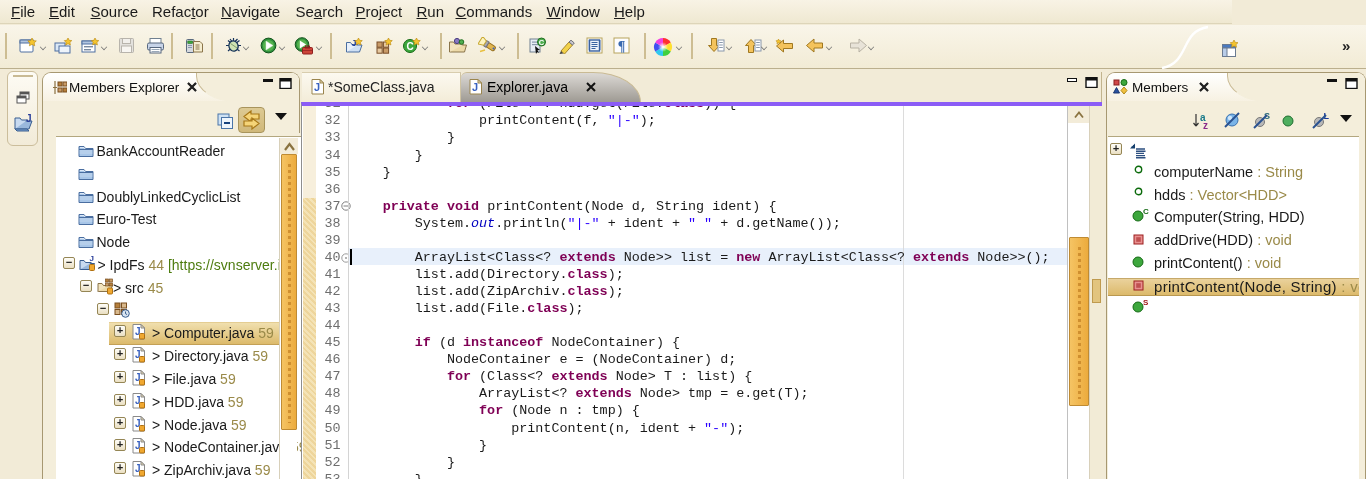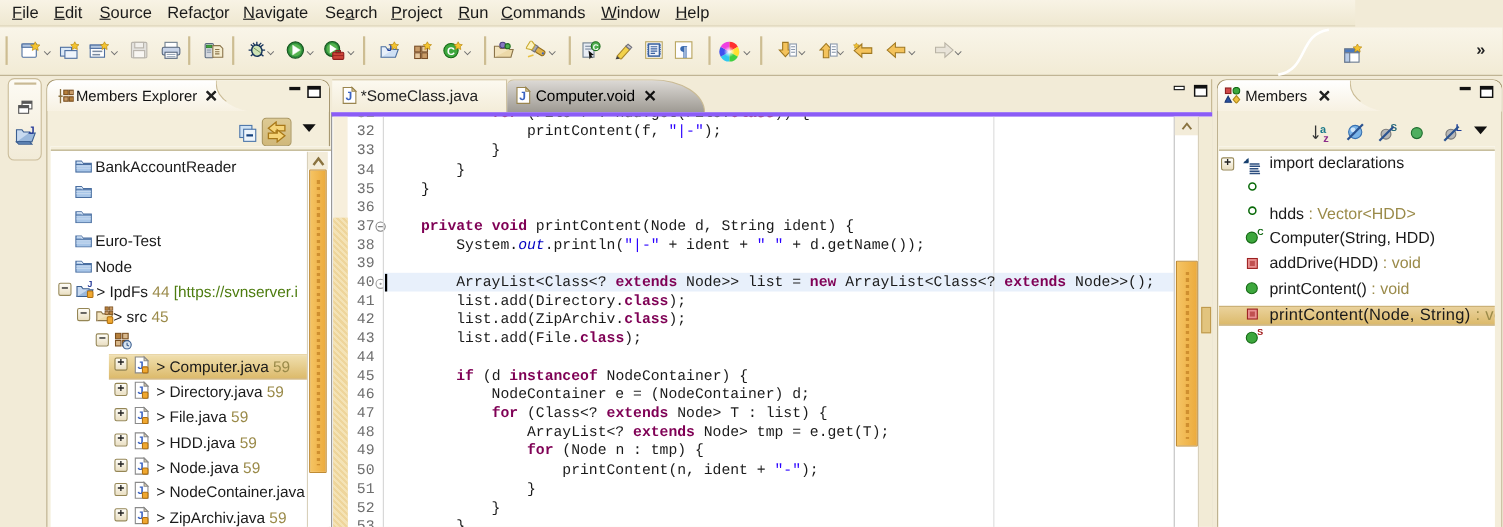--- a/index.html
+++ b/index.html
@@ -314,33 +314,34 @@
       <rect x="4.5" y="4.5" width="11" height="11" fill="#eef5fc" stroke="#4a74a8"></rect>
       <path d="M7 10h6" stroke="#16427e" stroke-width="2"></path>
     </svg>
   <div class="abs" style="left:195px;top:34px;width:27px;height:26px;background:linear-gradient(#ddca94,#d0b87a);border:1px solid #a8945c;border-radius:4px"></div>
   <svg class="abs" style="left:199px;top:37px" width="19" height="20" viewBox="0 0 19 20">
       <path d="M9 1 L2 6.5 9 12 V9 h8 V4 H9z" fill="#f5d478" stroke="#a87818" stroke-width="1.2"></path>
       <path d="M10 8 L17 13.5 10 19 V16 H2 V11 h8z" fill="#f5d478" stroke="#a87818" stroke-width="1.2"></path>
     </svg>
   <div class="abs" style="left:232px;top:40px;width:0;height:0;border-left:6px solid transparent;border-right:6px solid transparent;border-top:7px solid #111"></div>
 
-  <div class="abs" style="left:3px;top:60px;width:276px;height:346px;background:#fff;overflow:hidden;font-size:14px" id="pkgtree">
+  <div class="abs" style="left:13px;top:60px;width:276px;height:346px;background:#fff;overflow:hidden;font-size:14px" id="pkgtree">
     <div class="abs" style="left:0;top:0;width:256px;height:4px;background:#f4eedb;border-bottom:1px solid #b3a77f"></div>
     <div class="abs" style="left:53px;top:189.4px;width:182px;height:23px;background:linear-gradient(#f0dfae,#dcba6b);border-top:1px solid #e4cd92;border-bottom:1px solid #c3a056"></div>
     <svg class="abs cfolder" style="left:22px;top:10px">
         <use href="#folderblue"></use>
       </svg>
       <div class="trow" style="left:40.5px;top:7px">BankAccountReader</div>
     <svg class="abs cfolder" style="left:22px;top:32.8px">
         <use href="#folderblue"></use>
       </svg>
     <svg class="abs cfolder" style="left:22px;top:55.6px">
         <use href="#folderblue"></use>
       </svg>
+      <div class="trow" style="left:40.5px;top:52.6px">DoublyLinkedCyclicList</div>
     <svg class="abs cfolder" style="left:22px;top:78.4px">
         <use href="#folderblue"></use>
       </svg>
       <div class="trow" style="left:40.5px;top:75.4px">Euro-Test</div>
     <svg class="abs cfolder" style="left:22px;top:101.2px">
         <use href="#folderblue"></use>
       </svg>
       <div class="trow" style="left:40.5px;top:98.2px">Node</div>
     <div class="expander" style="left:7px;top:124px">−</div>
     <svg class="abs" style="left:23px;top:122px" width="17" height="17" viewBox="0 0 17 17">
@@ -423,21 +424,21 @@
   <div class="abs" style="left:1px;top:0;width:159px;height:30px;background:linear-gradient(#fcf9f0,#f3ecd8);border-right:1px solid #cfc3a3;border-top:1px solid #d8cdae"></div>
   <svg class="abs jfile" style="left:9px;top:6px">
       <use href="#javafileplain"></use>
     </svg>
   <div class="abs" style="left:27px;top:7px;color:#222;font-size:14px">*SomeClass.java</div>
   <div class="abs" style="left:160px;top:0;width:180px;height:30px;background:linear-gradient(#dcd9d5,#9e9a93);border-radius:6px 48px 0 0 / 6px 30px 0 0;border-top:1px solid #c9ba94;border-right:1px solid #c9ba94"></div>
 
   <svg class="abs jfile" style="left:167px;top:6px">
       <use href="#javafileplain"></use>
     </svg>
-  <div class="abs" style="left:186px;top:7px;color:#000;font-size:14px">Computer.void</div>
+  <div class="abs" style="left:186px;top:7px;color:#000;font-size:14px">Explorer.java</div>
   <svg class="abs" style="left:284px;top:9px" width="12" height="12" viewBox="0 0 12 12">
       <path d="M2 2 L10 10 M10 2 L2 10" stroke="#111" stroke-width="2"></path>
     </svg>
 
   <svg class="minmax" style="left:765px;top:5px" width="13" height="11" viewBox="0 0 13 11">
       <rect x="1.5" y="1.5" width="9" height="3" fill="#fff" stroke="#111"></rect>
     </svg>
   <svg class="minmax" style="left:784px;top:5px" width="13" height="11" viewBox="0 0 13 11">
       <rect x="1" y="0.5" width="11" height="10" fill="#fff" stroke="#111" stroke-width="1.4"></rect>
       <rect x="1" y="0.5" width="11" height="3" fill="#111"></rect>
@@ -576,24 +577,24 @@
 
   <div class="abs" style="left:1px;top:60px;width:251px;height:347px;background:#fff;overflow:hidden;font-size:14.5px">
     <div class="abs" style="left:0;top:0;width:251px;height:4px;background:#f4eedb;border-bottom:1px solid #b3a77f"></div>
     <div class="abs" style="left:0;top:145px;width:251px;height:18px;background:linear-gradient(#ead29c,#dcba6b);border-top:1px solid #c6a96a;border-bottom:1px solid #b99850"></div>
     <div class="expander" style="left:2px;top:10px">+</div>
     <svg class="abs" style="left:21px;top:10px" width="18" height="16" viewBox="0 0 18 16">
         <path d="M1 5.5 L6 0.5 V5.5 z" fill="#17406f"></path>
         <path d="M2.5 4 L6 4 M4 2.5 L6 2.5" stroke="#17406f" stroke-width="1.2"></path>
         <path d="M7 6h9M7 8.2h9.5M7 10.4h8M7 12.6h9M7 14.8h9.5" stroke="#2d4f80" stroke-width="1.4"></path>
       </svg>
-    <div class="trow" style="left:46px;top:5px">import declarations</div>
     <svg class="abs" style="left:26px;top:31.5px" width="9" height="9" viewBox="0 0 9 9">
         <circle cx="4.5" cy="4.5" r="3.2" fill="#fff" stroke="#0a6a0a" stroke-width="1.4"></circle>
       </svg>
+    <div class="trow" style="left:46px;top:27.8px">computerName<span class="olive"> : String</span></div>
     <svg class="abs" style="left:26px;top:54.3px" width="9" height="9" viewBox="0 0 9 9">
         <circle cx="4.5" cy="4.5" r="3.2" fill="#fff" stroke="#0a6a0a" stroke-width="1.4"></circle>
       </svg>
     <div class="trow" style="left:46px;top:50.6px">hdds<span class="olive"> : Vector&lt;HDD&gt;</span></div>
     <svg class="abs" style="left:23px;top:75.1px" width="18" height="14" viewBox="0 0 18 14">
         <circle cx="7" cy="8" r="5" fill="#3da73d" stroke="#156a15"></circle>
         <text x="12" y="6" font-family="Liberation Sans" font-size="8" font-weight="bold" fill="#156a15">C</text>
       </svg>
     <div class="trow" style="left:46px;top:73.4px">Computer(String, HDD)</div>
     <svg class="abs" style="left:25px;top:100.9px" width="11" height="11" viewBox="0 0 11 11">

